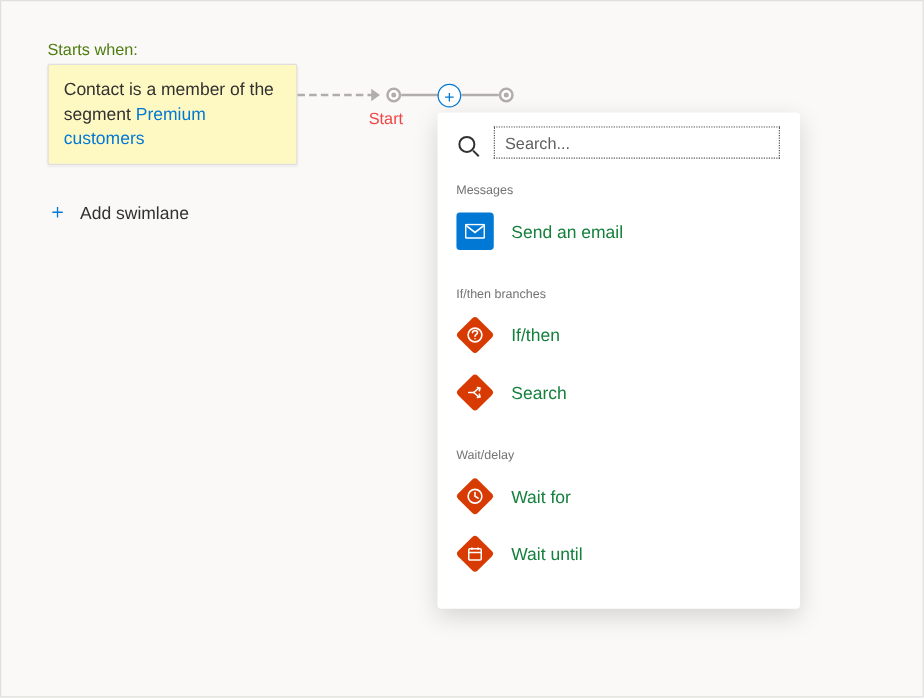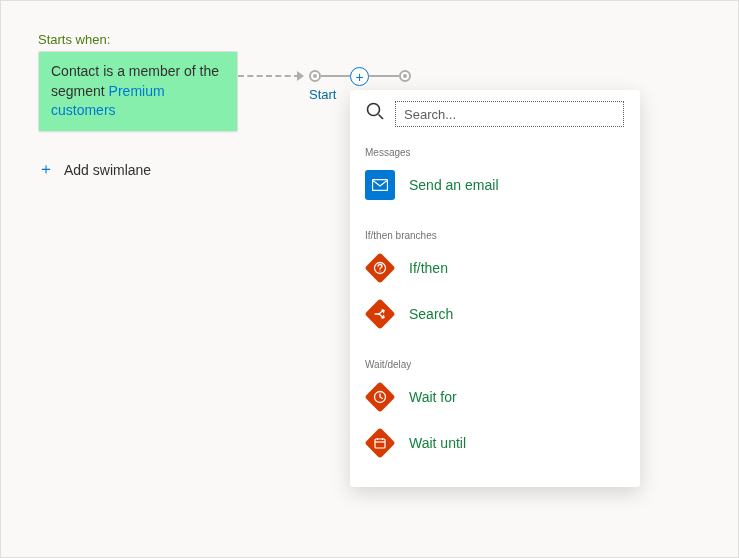--- a/index.html
+++ b/index.html
@@ -17,21 +17,21 @@
       left: 37px;
       top: 31px;
       font-size: 13px;
       color: #4d7c0f;
     }
     .start-card {
       position: absolute;
       left: 37px;
       top: 50px;
       width: 200px;
-      background: #86efac;
+      background: #fef9c3;
       border: 1px solid #e1dfdd;
       border-radius: 2px;
       padding: 10px 12px;
       font-size: 14px;
       color: #323130;
       line-height: 1.4;
       box-shadow: 0 1px 2px rgba(0,0,0,0.05);
     }
     .start-card .segment-link {
       color: #0078d4;
@@ -86,24 +86,24 @@
       position: absolute;
       left: 2px;
       top: 2px;
       width: 4px;
       height: 4px;
       background: #b0adab;
       border-radius: 50%;
     }
     .start-label {
       position: absolute;
-      left: 308px;
+      left: 294px;
       top: 86px;
       font-size: 13px;
-      color: #0369a1;
+      color: #ef4444;
     }
     .solid-connector-1 {
       position: absolute;
       left: 320px;
       top: 74px;
       width: 30px;
       height: 2px;
       background: #b0adab;
     }
     .add-node {
@@ -172,21 +172,21 @@
     }
     .popup-inner::-webkit-scrollbar-track {
       background: transparent;
     }
     .popup-inner::-webkit-scrollbar-thumb {
       background: #c8c6c4;
       border-radius: 3px;
     }
     .search-row {
       display: flex;
-      align-items: flex-start;
+      align-items: flex-end;
       gap: 10px;
       margin-bottom: 20px;
     }
     .search-icon {
       width: 20px;
       height: 20px;
       flex-shrink: 0;
     }
     .search-input {
       flex: 1;

